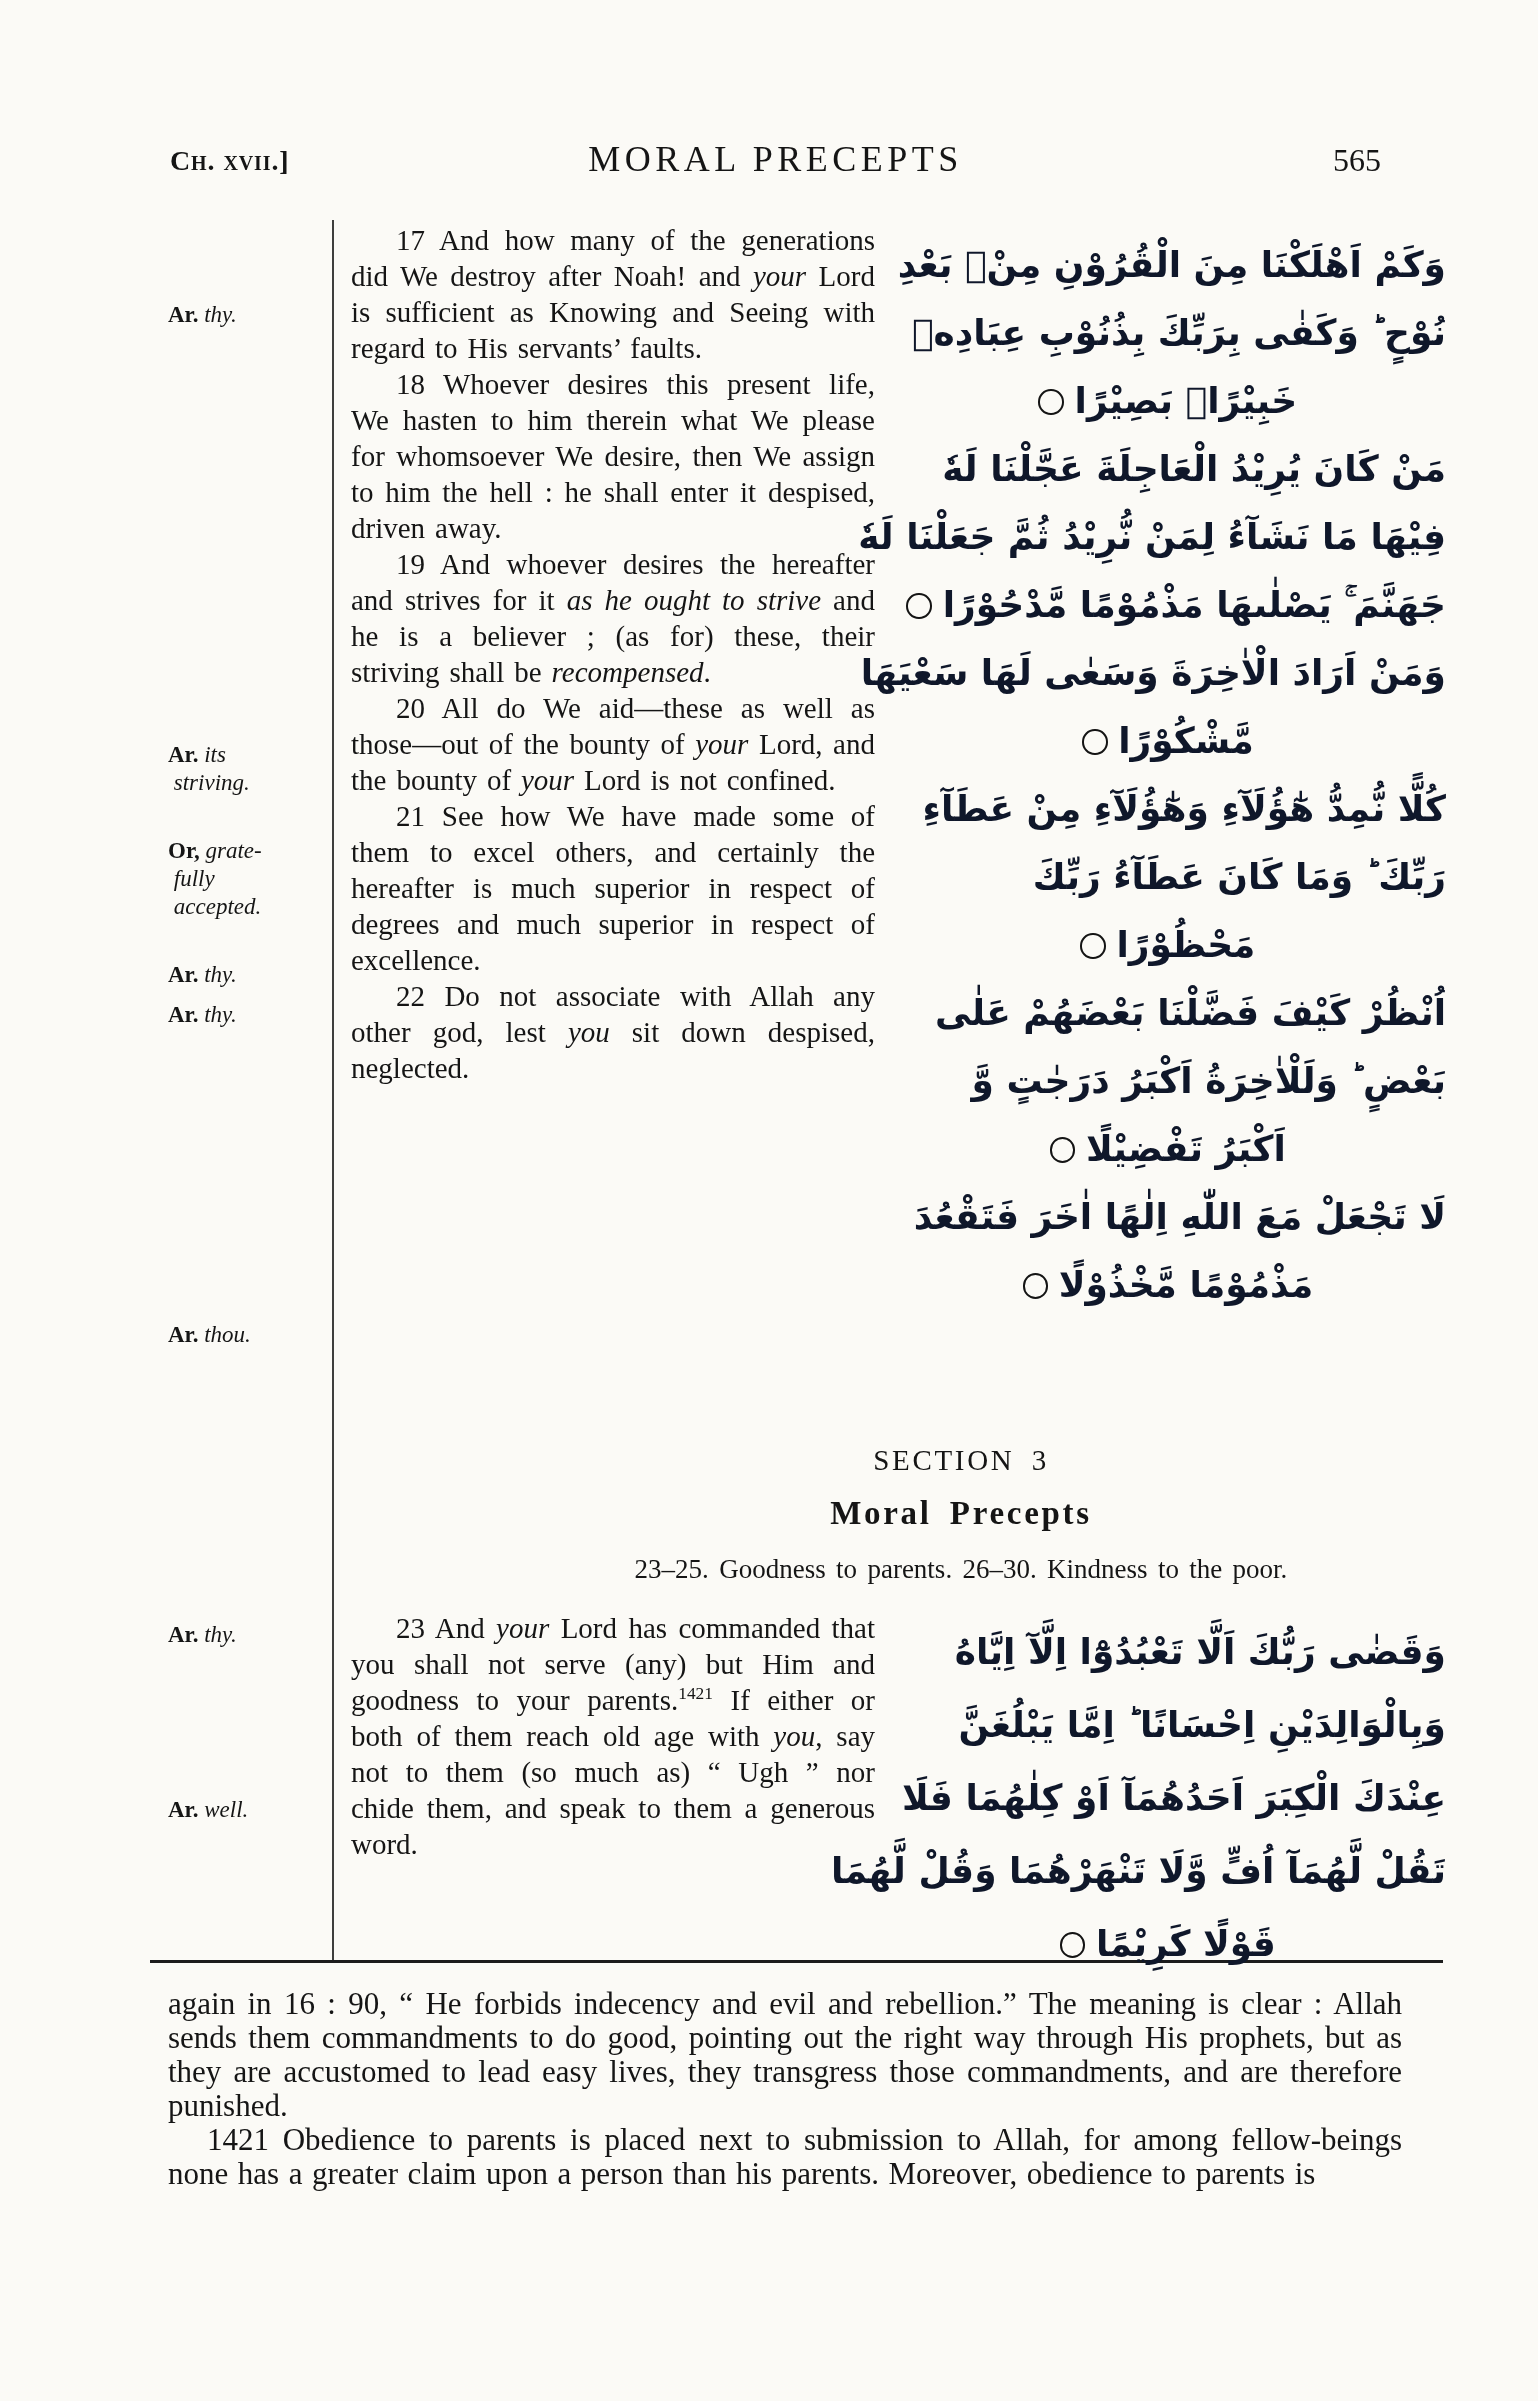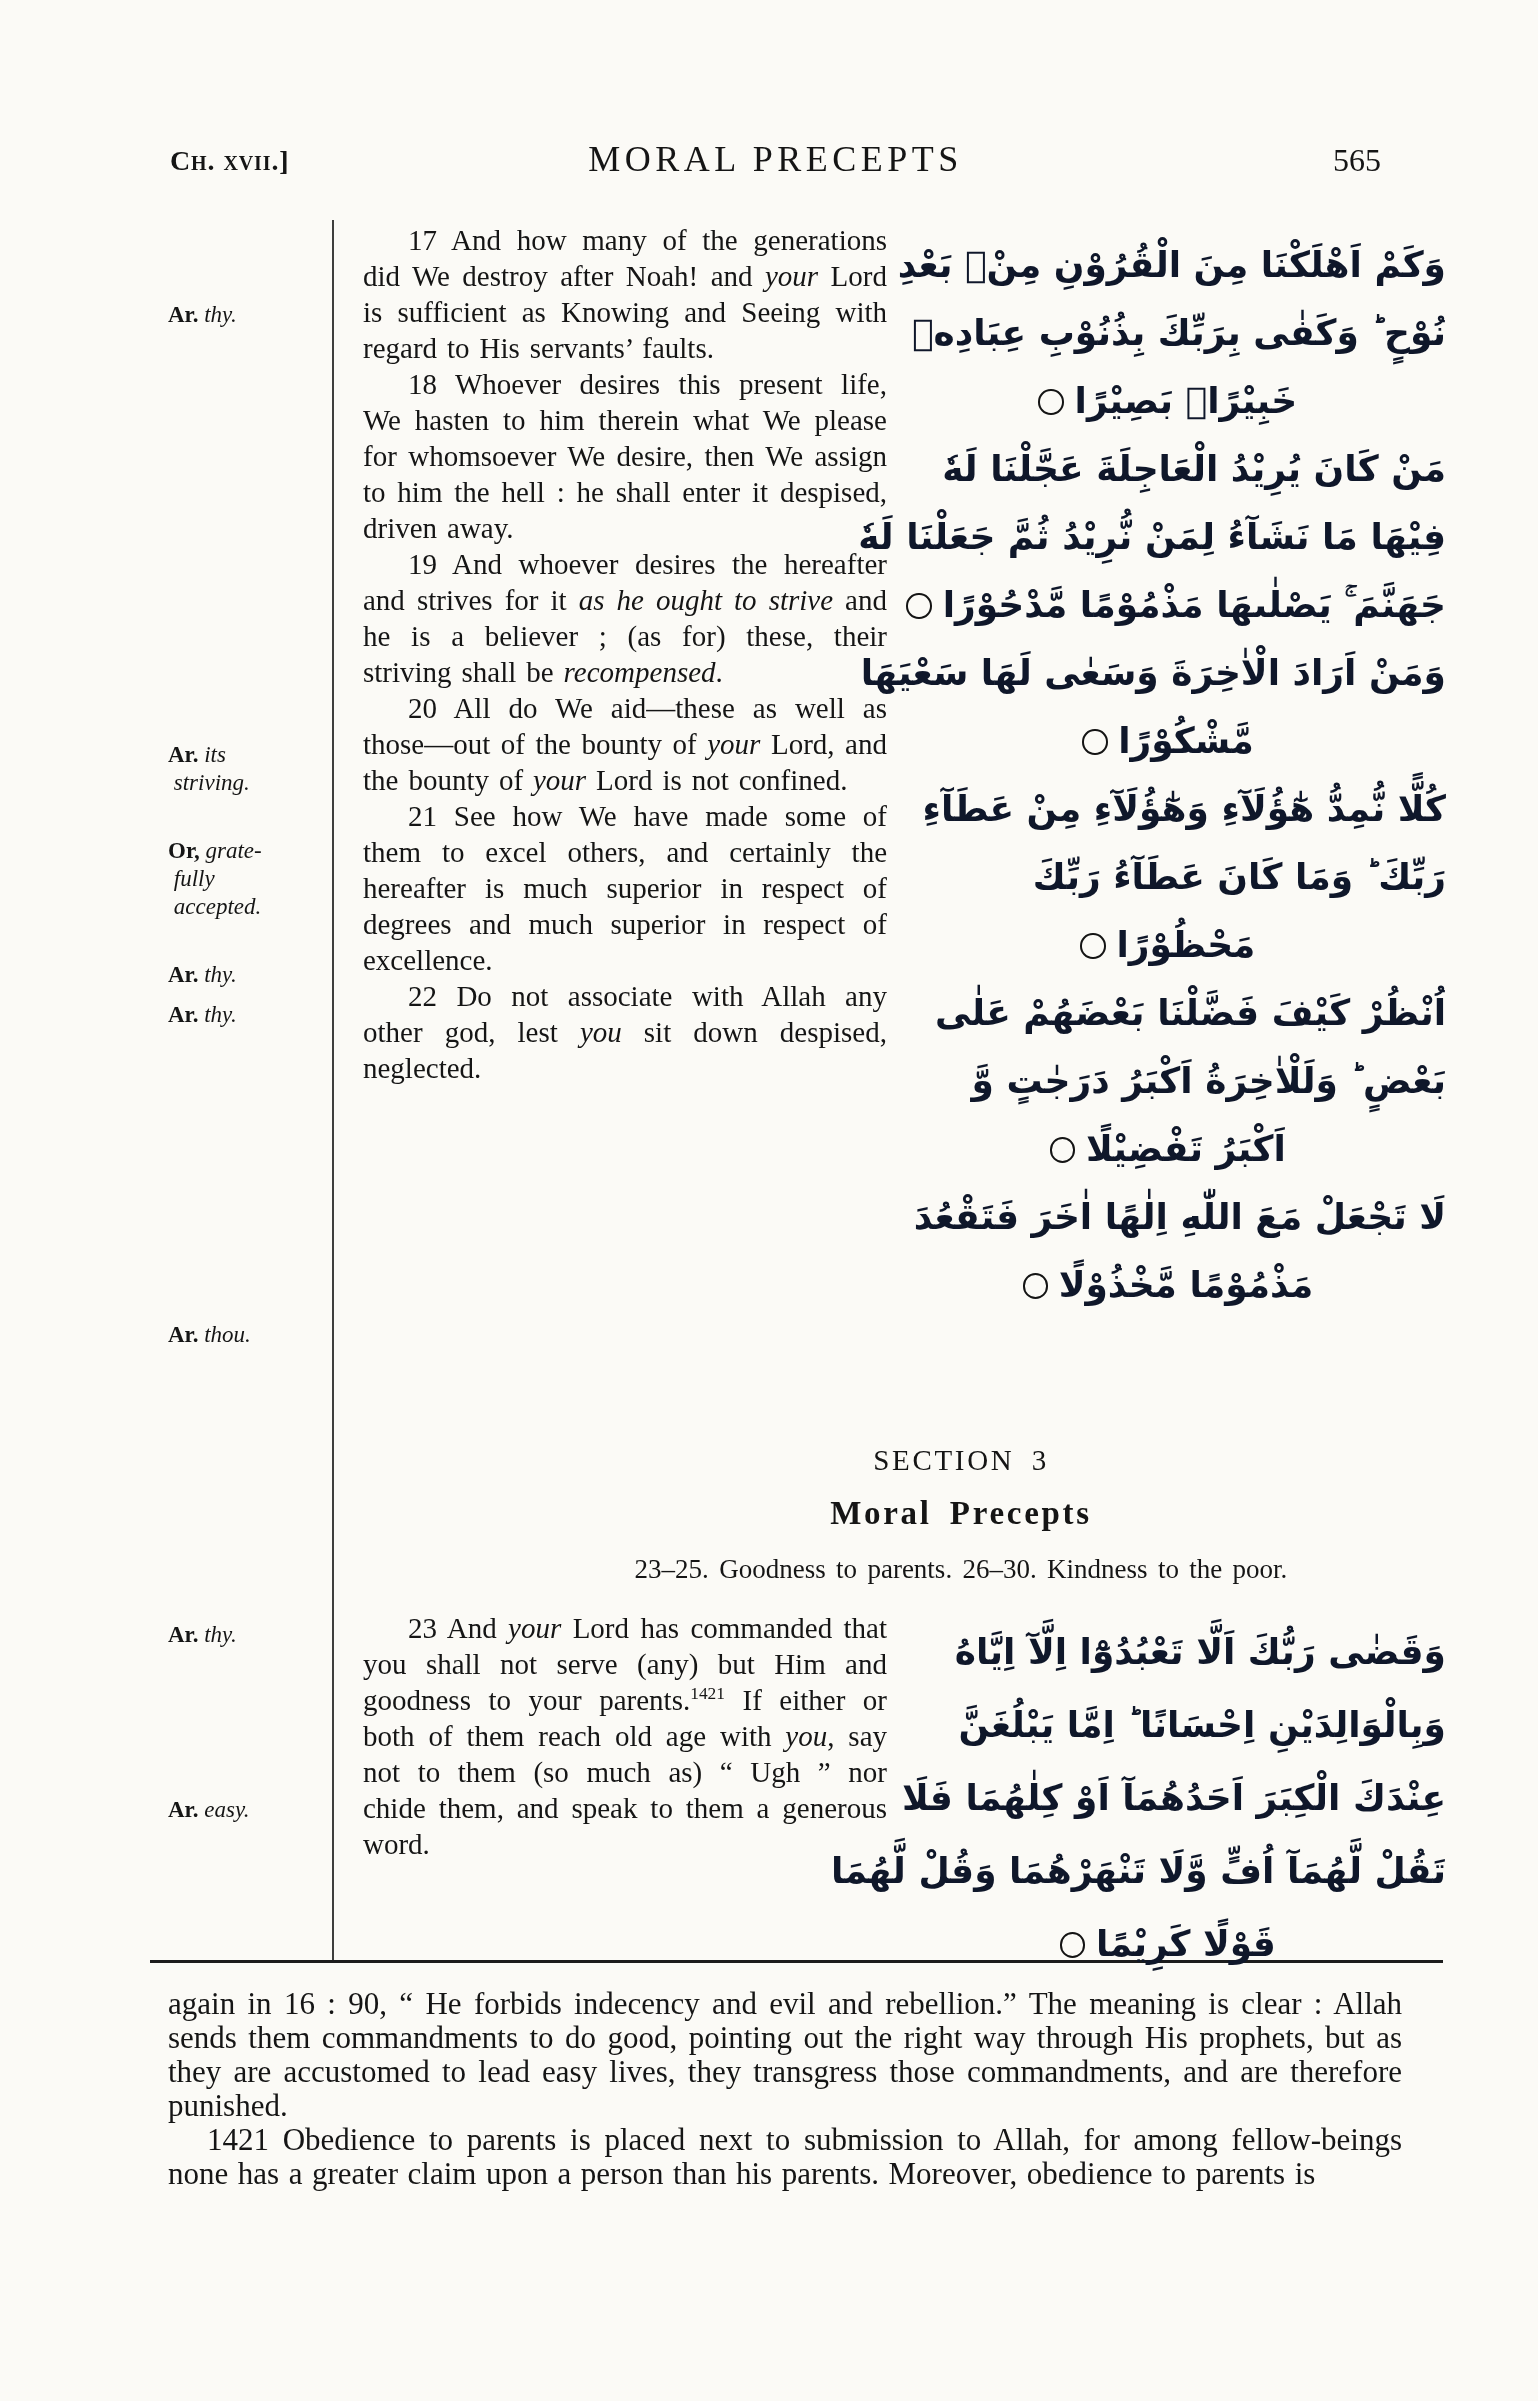--- a/index.html
+++ b/index.html
@@ -15,21 +15,21 @@
   .hdr-page{position:absolute;right:0;top:3.6px;font-size:32px;}
   
   .vrule{position:absolute;left:332px;top:220px;width:1.8px;height:1741px;background:#1c1c1c;opacity:.85;}
   .hrule{position:absolute;left:150px;top:1960px;width:1293px;height:2.7px;background:#1c1c1c;}
   
   .margin-note{position:absolute;left:168px;width:172px;font-size:23px;line-height:28px;white-space:pre-wrap;}
   .margin-note .rm{font-weight:bold;}
   .it{font-style:italic;}
   .sup{font-size:.6em;vertical-align:super;line-height:0;}
   
-  .eng-col{position:absolute;left:351px;width:524px;font-size:29px;line-height:36px;text-align:justify;word-spacing:2.7px;margin-left:12px;}
+  .eng-col{position:absolute;left:351px;width:524px;font-size:29px;line-height:36px;text-align:justify;word-spacing:2.7px;}
   .eng-col p{margin:0;text-indent:45px;}
   #english-column{top:222px;}
   #para23-column{top:1610px;}
   
   .ar-col{position:absolute;left:879px;width:567px;direction:rtl;}
   #arabic-column{top:231px;}
   #arabic23-column{top:1615px;}
   .ar-line{height:68px;line-height:68px;text-align:right;white-space:nowrap;
     font-family:"DejaVu Sans",sans-serif;font-weight:bold;font-size:36px;color:#0f172a;}
   #arabic23-column .ar-line{height:73px;line-height:73px;}
@@ -63,21 +63,21 @@
       <div class="margin-note" style="top: 301px;"><span class="rm">Ar. </span><span class="it">thy.</span></div>
       <div class="margin-note" style="top: 741px;"><span class="rm">Ar. </span><span class="it">its
  striving.</span></div>
       <div class="margin-note" style="top: 837px;"><span class="rm">Or, </span><span class="it">grate-
  fully
  accepted.</span></div>
       <div class="margin-note" style="top: 961px;"><span class="rm">Ar. </span><span class="it">thy.</span></div>
       <div class="margin-note" style="top: 1001px;"><span class="rm">Ar. </span><span class="it">thy.</span></div>
       <div class="margin-note" style="top: 1321px;"><span class="rm">Ar. </span><span class="it">thou.</span></div>
       <div class="margin-note" style="top: 1621px;"><span class="rm">Ar. </span><span class="it">thy.</span></div>
-      <div class="margin-note" style="top: 1796px;"><span class="rm">Ar. </span><span class="it">easy.</span></div>
+      <div class="margin-note" style="top: 1796px;"><span class="rm">Ar. </span><span class="it">well.</span></div>
     </div>
 
   <div id="english-column" class="eng-col">
       <p><span class="rm">17 And how many of the generations did We destroy after Noah! and </span><span class="it">your</span><span class="rm"> Lord is sufficient as Knowing and Seeing with regard to His servants’ faults.</span></p>
       <p><span class="rm">18 Whoever desires this present life, We hasten to him therein what We please for whomsoever We desire, then We assign to him the hell : he shall enter it despised, driven away.</span></p>
       <p><span class="rm">19 And whoever desires the hereafter and strives for it </span><span class="it">as he ought to strive</span><span class="rm"> and he is a believer ; (as for) these, their striving shall be </span><span class="it">recompensed</span><span class="rm">.</span></p>
       <p><span class="rm">20 All do We aid—these as well as those—out of the bounty of </span><span class="it">your</span><span class="rm"> Lord, and the bounty of </span><span class="it">your</span><span class="rm"> Lord is not confined.</span></p>
       <p><span class="rm">21 See how We have made some of them to excel others, and certainly the hereafter is much superior in respect of degrees and much superior in respect of excellence.</span></p>
       <p><span class="rm">22 Do not associate with Allah any other god, lest </span><span class="it">you</span><span class="rm"> sit down despised, neglected.</span></p>
     </div>

